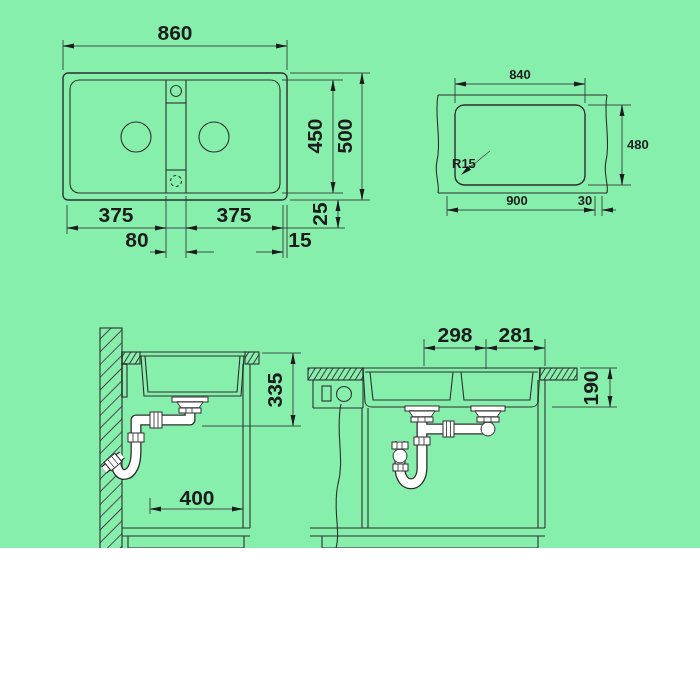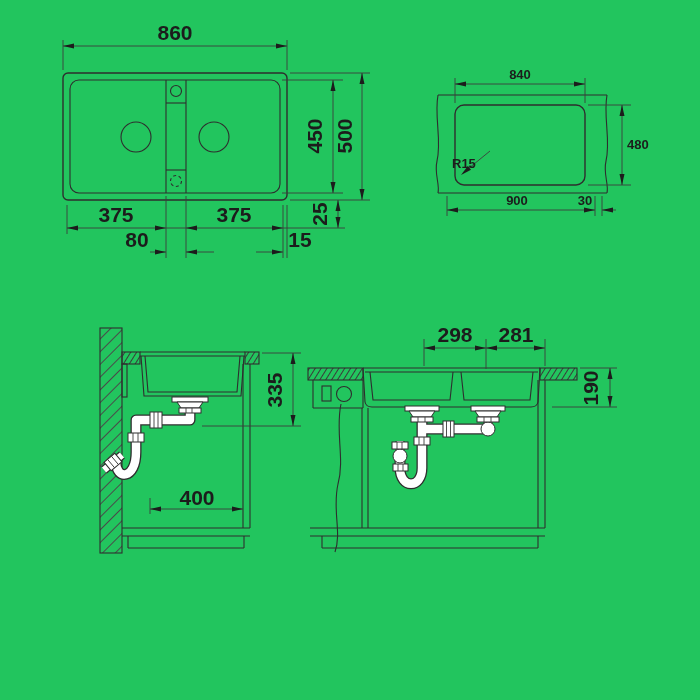--- a/index.html
+++ b/index.html
@@ -1,16 +1,16 @@
 <!DOCTYPE html>
 <html><head>
 <meta charset="utf-8">
 <style>
   html,body{margin:0;padding:0;background:#fff;}
-  .stage{width:700px;height:700px;position:relative;background:#22c55e;overflow:hidden;}
+  .stage{width:700px;height:548px;position:relative;background:#86efac;overflow:hidden;}
   svg{display:block;}
   
   .ol{fill:none;stroke:#2e2e2e;stroke-width:1.4;}
   .ml{fill:none;stroke:#2e2e2e;stroke-width:1.1;}
   .tl{fill:none;stroke:#3c3c3c;stroke-width:0.9;}
   .dash{stroke-dasharray:3,2.6;}
   .white{fill:#ffffff;stroke:#2e2e2e;stroke-width:1;}
   .pipeO{fill:none;stroke:#2e2e2e;stroke-width:11;stroke-linejoin:round;}
   .pipeI{fill:none;stroke:#ffffff;stroke-width:8.4;stroke-linejoin:round;}
   .pipeO2{fill:none;stroke:#2e2e2e;stroke-width:9;stroke-linejoin:round;}

